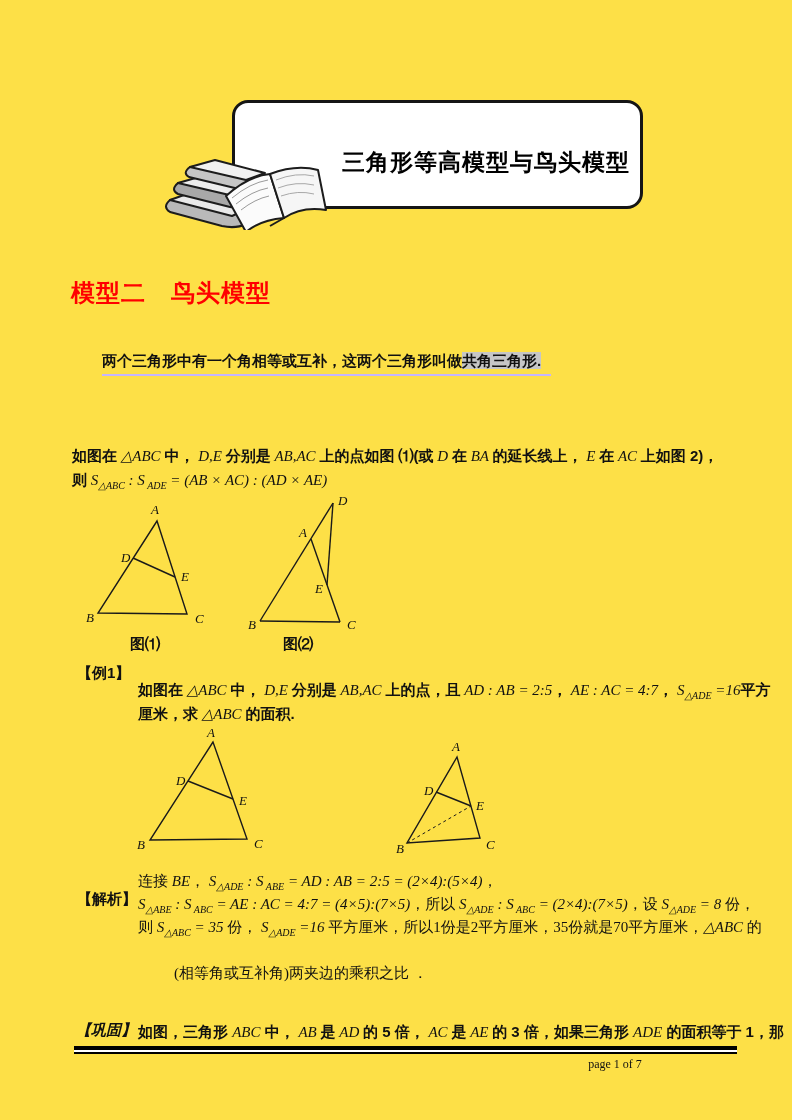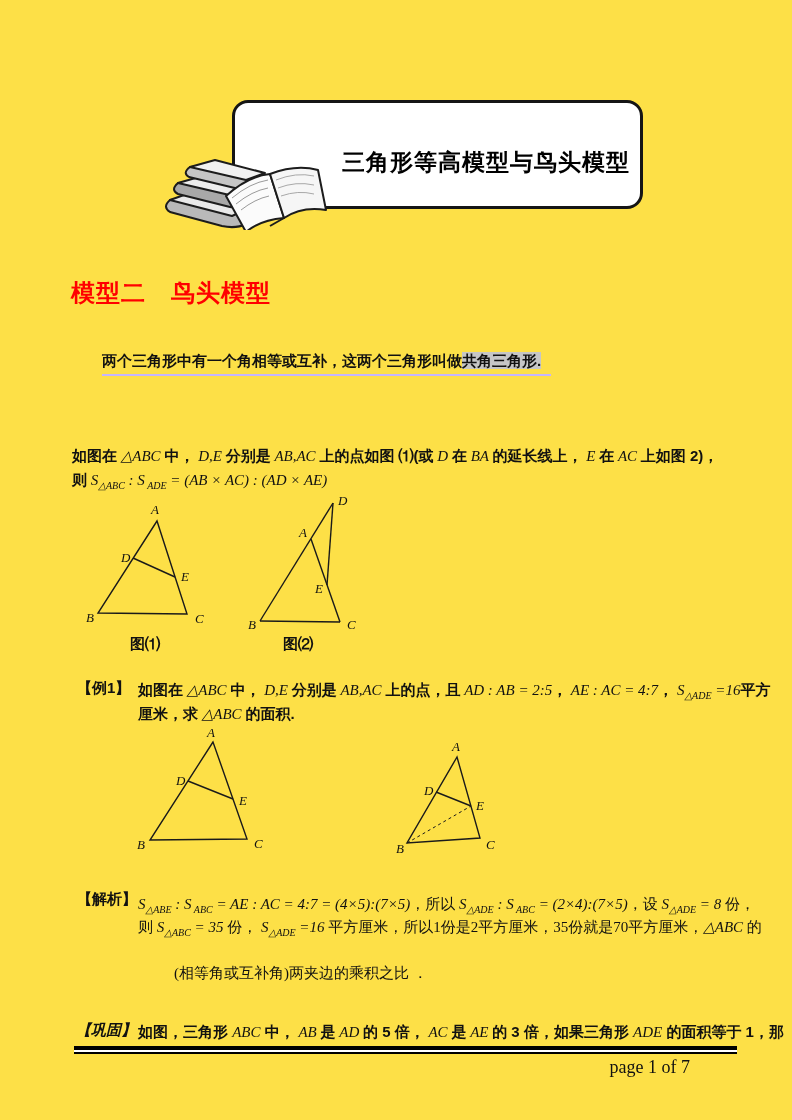--- a/index.html
+++ b/index.html
@@ -39,22 +39,22 @@
   .fig-svg{position:absolute;overflow:visible;}
   .fig-svg line,.fig-svg path{stroke:#1a1a1a;stroke-width:1.4;fill:none;}
   .fig-svg .dashed{stroke-dasharray:3 3;stroke-width:1;}
   .fig-svg text{font-family:"Liberation Serif",serif;font-style:italic;font-size:13px;fill:#111;}
   .fig-caption{position:absolute;font-family:"Liberation Sans",sans-serif;font-weight:700;
                font-size:15px;text-align:center;width:60px;}
 
   
   .footer-rule{position:absolute;left:74px;top:1046px;width:663px;height:2px;
                border-top:4px solid #000;border-bottom:2px solid #000;background:#fff;}
-  .footer-page{position:absolute;left:540px;top:1057px;width:150px;text-align:right;
-               font-size:18px;font-family:"Liberation Serif",serif;}
+  .footer-page{position:absolute;left:540px;top:1057px;width:150px;text-align:center;
+               font-size:12px;font-family:"Liberation Serif",serif;}
 </style>
 </head>
 <body>
 
 <div class="page">
 
   <div class="banner-box"></div>
   <div class="banner-title">三角形等高模型与鸟头模型</div>
 
   <svg class="books" viewBox="0 0 180 92">
@@ -103,21 +103,21 @@
     <text x="93" y="10">D</text>
     <text x="54" y="42">A</text>
     <text x="70" y="98">E</text>
     <text x="3" y="134">B</text>
     <text x="102" y="134">C</text>
   </svg>
 
   <div class="fig-caption" style="left:115px;top:635px;">图⑴</div>
   <div class="fig-caption" style="left:268px;top:635px;">图⑵</div>
 
-  <div class="block-label" style="left:77px;top:679px;">【例1】</div>
+  <div class="block-label" style="left:77px;top:664px;">【例1】</div>
   <div class="content-line" style="left:138px;top:679px;"><span class="seg-b">如图在</span><span class="seg-i"> △ABC </span><span class="seg-b">中，</span><span class="seg-i"> D,E </span><span class="seg-b">分别是</span><span class="seg-i"> AB,AC </span><span class="seg-b">上的点，且</span><span class="seg-i"> AD : AB = 2:5</span><span class="seg-b">，</span><span class="seg-i"> AE : AC = 4:7</span><span class="seg-b">，</span><span class="seg-i"> S</span><span class="seg-sub">△ADE</span><span class="seg-i"> =16</span><span class="seg-b">平方</span></div>
   <div class="content-line" style="left:138px;top:703px;"><span class="seg-b">厘米，求</span><span class="seg-i"> △ABC </span><span class="seg-b">的面积.</span></div>
 
   <svg class="fig-svg" style="left:135px;top:727px;" width="135" height="132" viewBox="0 0 135 132">
     <path d="M78 15 L15 113 L112 112 Z"></path>
     <line x1="53" y1="54" x2="98" y2="72"></line>
     <text x="72" y="10">A</text>
     <text x="2" y="122">B</text>
     <text x="119" y="121">C</text>
     <text x="41" y="58">D</text>
@@ -129,20 +129,21 @@
     <line x1="41" y1="52" x2="76" y2="66"></line>
     <line class="dashed" x1="12" y1="103" x2="76" y2="66"></line>
     <text x="57" y="11">A</text>
     <text x="1" y="113">B</text>
     <text x="91" y="109">C</text>
     <text x="29" y="55">D</text>
     <text x="81" y="70">E</text>
   </svg>
 
   <div class="block-label" style="left:77px;top:870px;margin-top:20px;">【解析】</div>
+  <div class="content-line" style="left:138px;top:870px;"><span class="seg-k">连接 </span><span class="seg-i">BE</span><span class="seg-k">， </span><span class="seg-i">S</span><span class="seg-sub">△ADE</span><span class="seg-i"> : S</span><span class="seg-sub"> ABE</span><span class="seg-i"> = AD : AB = 2:5 = (2×4):(5×4)</span><span class="seg-k">，</span></div>
   <div class="content-line" style="left:138px;top:893px;"><span class="seg-i">S</span><span class="seg-sub">△ABE</span><span class="seg-i"> : S</span><span class="seg-sub"> ABC</span><span class="seg-i"> = AE : AC = 4:7 = (4×5):(7×5)</span><span class="seg-k">，所以 </span><span class="seg-i">S</span><span class="seg-sub">△ADE</span><span class="seg-i"> : S</span><span class="seg-sub"> ABC</span><span class="seg-i"> = (2×4):(7×5)</span><span class="seg-k">，设 </span><span class="seg-i">S</span><span class="seg-sub">△ADE</span><span class="seg-i"> = 8 </span><span class="seg-k">份，</span></div>
   <div class="content-line" style="left:138px;top:916px;"><span class="seg-k">则 </span><span class="seg-i">S</span><span class="seg-sub">△ABC</span><span class="seg-i"> = 35 </span><span class="seg-k">份， </span><span class="seg-i">S</span><span class="seg-sub">△ADE</span><span class="seg-i"> =16 </span><span class="seg-k">平方厘米，所以1份是2平方厘米，35份就是70平方厘米，</span><span class="seg-i">△ABC</span><span class="seg-k"> 的</span></div>
   <div class="content-line" style="left:138px;top:962px;margin-left:36px;"><span class="seg-k">(相等角或互补角)两夹边的乘积之比 ．</span></div>
 
   <div class="block-label" style="left:76px;top:1021px;font-style:italic;">【巩固】</div>
   <div class="content-line" style="left:138px;top:1021px;"><span class="seg-b">如图，三角形 </span><span class="seg-i">ABC</span><span class="seg-b"> 中，</span><span class="seg-i"> AB </span><span class="seg-b">是</span><span class="seg-i"> AD </span><span class="seg-b">的 5 倍，</span><span class="seg-i"> AC </span><span class="seg-b">是</span><span class="seg-i"> AE </span><span class="seg-b">的 3 倍，如果三角形 </span><span class="seg-i">ADE</span><span class="seg-b"> 的面积等于 1，那</span></div>
 
   <div class="footer-rule"></div>
   <div class="footer-page">page 1 of 7</div>
 

